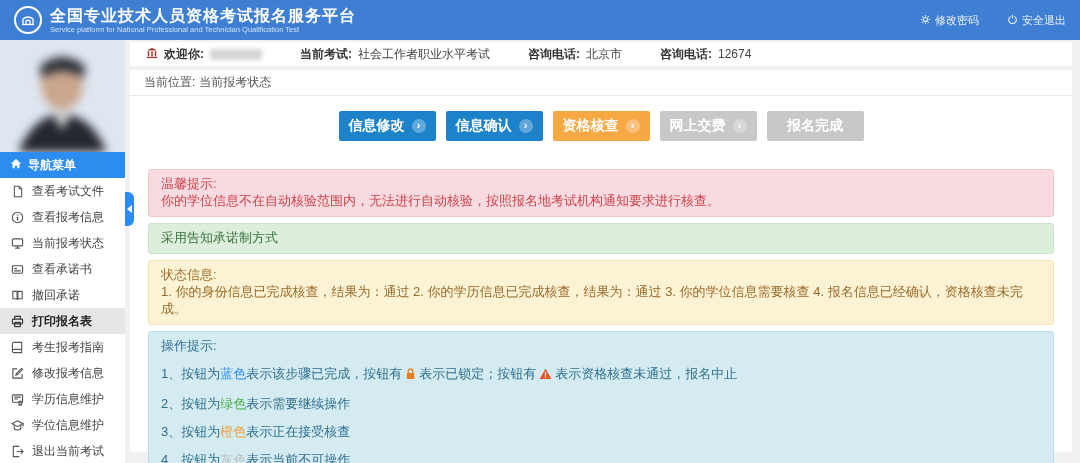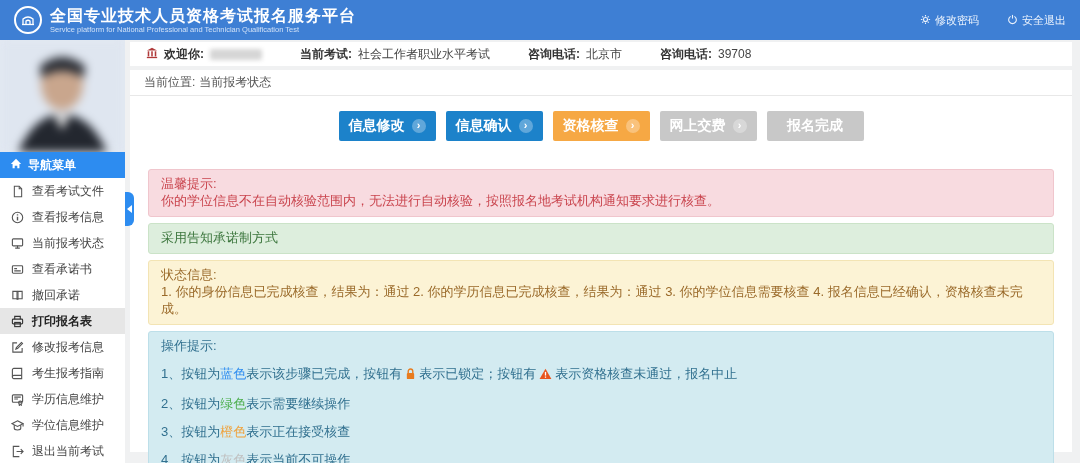--- a/index.html
+++ b/index.html
@@ -186,35 +186,35 @@
             <rect x="1.5" y="4.5" width="11" height="5" rx="1"></rect>
             <rect x="4" y="8" width="6" height="4.5"></rect>
         </svg>
       </span>
       <span>打印报名表</span>
     </div>
 
     <div class="menu-item">
       <span class="mi-icon">
         <svg width="13" height="13" viewBox="0 0 14 14" fill="none" stroke="#555" stroke-width="1.2">
+          <path d="M3 1.5h8.5v11H3a1.5 1.5 0 0 1-1.5-1.5V3A1.5 1.5 0 0 1 3 1.5z"></path>
+            <path d="M1.5 10.5A1.5 1.5 0 0 1 3 9h8.5"></path>
+        </svg>
+      </span>
+      <span>考生报考指南</span>
+    </div>
+
+    <div class="menu-item">
+      <span class="mi-icon">
+        <svg width="13" height="13" viewBox="0 0 14 14" fill="none" stroke="#555" stroke-width="1.2">
           <path d="M12 7.5V12H2V2h4.5"></path>
             <path d="M11.2 1.6l1.2 1.2-5.4 5.4-1.8.6.6-1.8z"></path>
         </svg>
       </span>
       <span>修改报考信息</span>
-    </div>
-
-    <div class="menu-item">
-      <span class="mi-icon">
-        <svg width="13" height="13" viewBox="0 0 14 14" fill="none" stroke="#555" stroke-width="1.2">
-          <path d="M3 1.5h8.5v11H3a1.5 1.5 0 0 1-1.5-1.5V3A1.5 1.5 0 0 1 3 1.5z"></path>
-            <path d="M1.5 10.5A1.5 1.5 0 0 1 3 9h8.5"></path>
-        </svg>
-      </span>
-      <span>考生报考指南</span>
     </div>
 
     <div class="menu-item">
       <span class="mi-icon">
         <svg width="13" height="13" viewBox="0 0 14 14" fill="none" stroke="#555" stroke-width="1.2">
           <rect x="1.5" y="2" width="11" height="8" rx="1"></rect>
             <path d="M3.5 4.5h7M3.5 6.5h4"></path>
             <circle cx="10" cy="10.5" r="1.8"></circle>
             <path d="M9 12v2M11 12v2"></path>
         </svg>
@@ -263,21 +263,21 @@
       <b>欢迎你:</b>
       <span class="name-redacted"></span>
       <span class="w-gap"></span>
       <b>当前考试:</b>
       <span>社会工作者职业水平考试</span>
       <span class="w-gap"></span>
       <b>咨询电话:</b>
       <span>北京市</span>
       <span class="w-gap"></span>
       <b>咨询电话:</b>
-      <span>39708</span>
+      <span>12674</span>
     </div>
 
     <div class="card">
 
       <div class="breadcrumb">
         <span>当前位置:</span>
         <span>当前报考状态</span>
       </div>
 
       <div class="steps">

